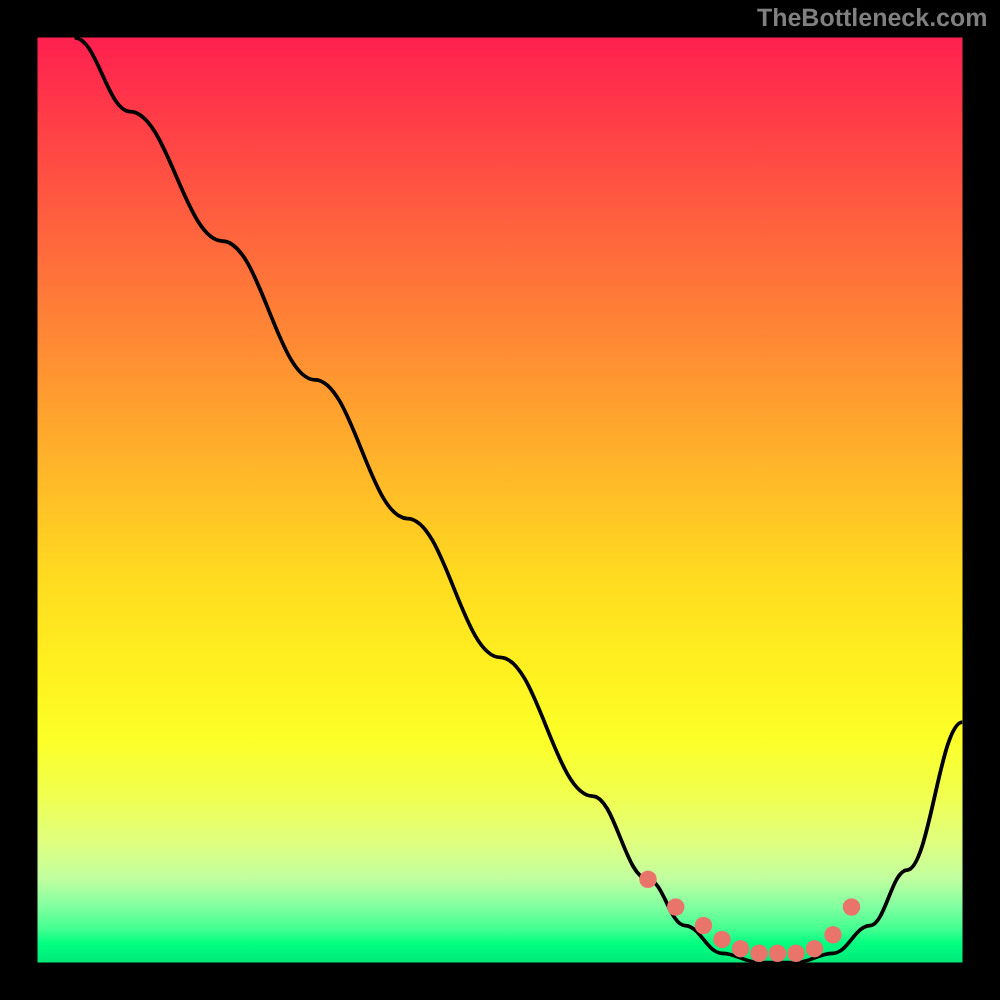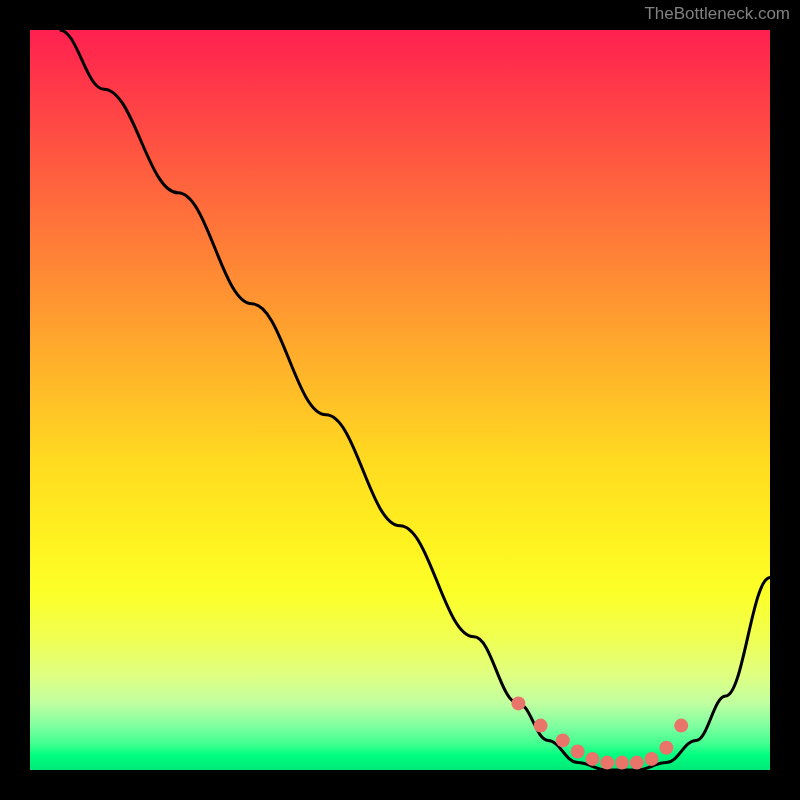--- a/index.html
+++ b/index.html
@@ -8,22 +8,22 @@
     height: 800px;
     background: #000;
     position: relative;
     font-family: Arial, sans-serif;
   }
   .watermark {
     position: absolute;
     top: 4px;
     right: 10px;
     color: #808080;
-    font-size: 17px;
-    font-weight: 400;
+    font-size: 20px;
+    font-weight: 700;
     z-index: 10;
   }
   .plot-area {
     position: absolute;
     left: 30px;
     top: 30px;
     width: 740px;
     height: 740px;
     background: linear-gradient(to bottom,
       #ff2050 0%,

